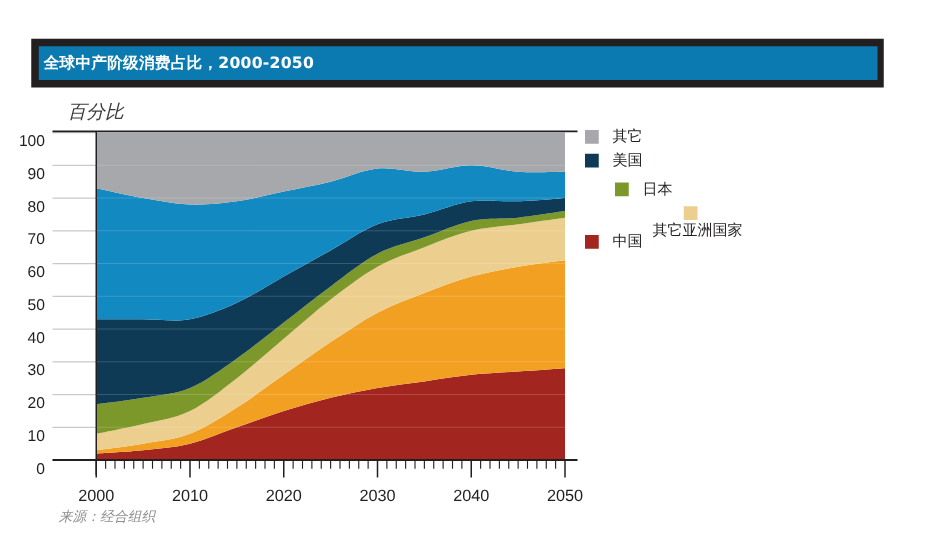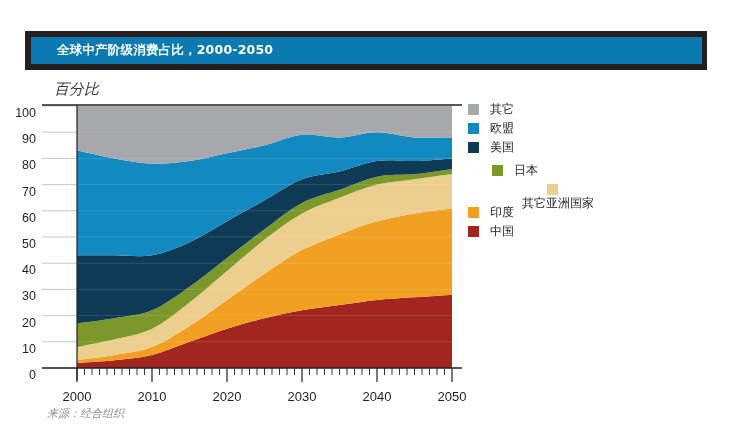--- a/index.html
+++ b/index.html
@@ -31,21 +31,21 @@
     box-sizing: border-box;
     padding: 6px 5px 6px 6px;
   }
   .title-bar {
     width: 100%;
     height: 100%;
     background: #0a7ab0;
     display: flex;
     align-items: center;
     box-sizing: border-box;
-    padding-left: 26px;
+    padding-left: 4px;
   }
   .title-text {
     color: #ffffff;
     font-size: 12.5px;
     font-weight: bold;
     letter-spacing: 0.2px;
     white-space: nowrap;
     font-family: "DejaVu Sans", "Liberation Sans", sans-serif;
   }
   
@@ -238,40 +238,32 @@
         <text x="452" y="401" text-anchor="middle" class="xtick-label">2050</text>
       </g>
     </svg>
 
   <div class="legend" id="legend">
       <div class="legend-row">
         <span class="legend-swatch" style="background: rgb(166, 168, 171);"></span>
         <span class="legend-label">其它</span>
       </div>
       <div class="legend-row">
-        <span class="legend-swatch" style="background: rgb(18, 137, 192);"></span>
-        <span class="legend-label">欧盟</span>
-      </div>
-      <div class="legend-row">
         <span class="legend-swatch" style="background: rgb(14, 58, 86);"></span>
         <span class="legend-label">美国</span>
       </div>
       <div class="legend-row" style="margin-top: 4px; padding-left: 24px;">
         <span class="legend-swatch" style="background: rgb(125, 152, 42);"></span>
         <span class="legend-label">日本</span>
       </div>
       <div class="legend-row" style="margin-top: 4px; flex-direction: column;">
         <span class="legend-swatch" style="background: rgb(236, 206, 142);"></span>
         <span class="legend-label">其它亚洲国家</span>
       </div>
       <div class="legend-row">
-        <span class="legend-swatch" style="background: rgb(242, 160, 34);"></span>
-        <span class="legend-label">印度</span>
-      </div>
-      <div class="legend-row">
         <span class="legend-swatch" style="background: rgb(163, 37, 32);"></span>
         <span class="legend-label">中国</span>
       </div>
     </div>
 
   <div class="source">来源：经合组织</div>
 
 </div>
 
 </body></html>

